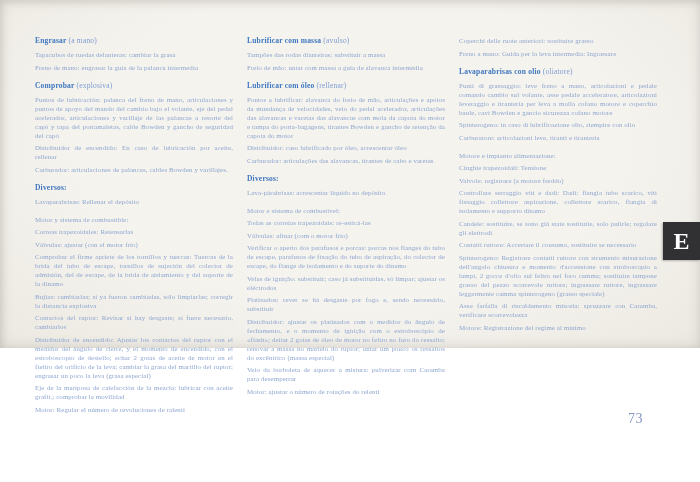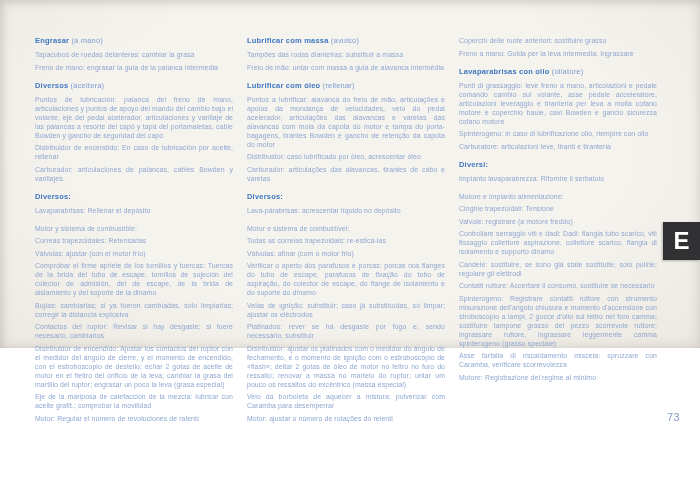--- a/index.html
+++ b/index.html
@@ -7,20 +7,21 @@
   body {
     position:relative;
     background:#ffffff;
     font-family:"Liberation Sans", sans-serif;
     overflow:hidden;
   }
   .scan-page {
     position:absolute; left:0; top:0; width:700px; height:348px;
     background: radial-gradient(ellipse at 50% 42%, #f5f3ee 55%, #ece9e2 100%);
     box-shadow: inset 0 0 14px rgba(90,85,70,.18), inset 2px 2px 6px rgba(90,85,70,.12);
+    font-family: Liberation Serif, serif;
   }
   .col { position:absolute; top:36px; width:198px; }
   .col-0 { left:35px; }
   .col-1 { left:247px; }
   .col-2 { left:459px; }
   .sec { margin-bottom:9px; }
   .sec-h {
     font-size:7.5px; line-height:10px; font-weight:bold;
     color:#3f77c0; letter-spacing:.2px; margin-bottom:4px;
   }
@@ -30,41 +31,41 @@
     letter-spacing:.1px; margin:0 0 3.5px; text-align:justify;
   }
   .tab-e {
     position:absolute; right:0; top:222px; width:37px; height:38px;
     background:#313134; color:#ffffff;
     display:flex; align-items:center; justify-content:center;
     font-weight:bold; font-size:24px;
     box-shadow: -1px 1px 2px rgba(0,0,0,.25);
   }
   .page-number {
-    position:absolute; left:667px; top:411px;
-    font-size:11px; color:#8598c0; letter-spacing:.5px;
+    position:absolute; left:628px; top:411px;
+    font-size:14px; color:#8598c0; letter-spacing:.5px;
   }
   .footer-strip {
     position:absolute; left:0; top:452px; width:700px; height:30px;
     background:#ffffff;
   }
 </style>
 </head>
 <body>
 
 <div class="scan-page">
   <div>
       <div class="col col-0">
         <div class="sec">
           <div class="sec-h"><span>Engrasar</span> <span class="sfx">(a mano)</span></div>
           <p>Tapacubos de ruedas delanteras: cambiar la grasa</p>
           <p>Freno de mano: engrasar la guía de la palanca intermedia</p>
         </div>
         <div class="sec">
-          <div class="sec-h"><span>Diversos</span> <span class="sfx">(aceitera)</span></div>
+          <div class="sec-h"><span>Comprobar</span> <span class="sfx">(explosiva)</span></div>
           <p>Puntos de lubricación: palanca del freno de mano, articulaciones y puntos de apoyo del mando del cambio bajo el volante, eje del pedal acelerador, articulaciones y varillaje de las palancas a resorte del capó y tapa del portamaletas, cable Bowden y gancho de seguridad del capó</p>
           <p>Distribuidor de encendido: En caso de lubricación por aceite, rellenar</p>
           <p>Carburador: articulaciones de palancas, cables Bowden y varillajes.</p>
         </div>
         <div class="sec">
           <div class="sec-h"><span>Diversos:</span></div>
           <p>Lavaparabrisas: Rellenar el depósito</p>
         </div>
         <div class="sec">
           <p>Motor y sistema de combustible:</p>
@@ -111,24 +112,20 @@
           <p>Coperchi delle ruote anteriori: sostituire grasso</p>
           <p>Freno a mano: Guida per la leva intermedia: Ingrassare</p>
         </div>
         <div class="sec">
           <div class="sec-h"><span>Lavaparabrisas con olio</span> <span class="sfx">(oliatore)</span></div>
           <p>Punti di grassaggio: leve freno a mano, articolazioni e pedale comando cambio sul volante, asse pedale acceleratore, articolazioni leveraggio e tiranteria per leva a molla cofano motore e coperchio baule, cavi Bowden e gancio sicurezza cofano motore</p>
           <p>Spinterogeno: in caso di lubrificazione olio, riempire con olio</p>
           <p>Carburatore: articolazioni leve, tiranti e tiranteria</p>
         </div>
         <div class="sec">
-          <div class="sec-h"><span>Diversi:</span></div>
-          <p>Impianto lavaparabrezza: Rifornire il serbatoio</p>
-        </div>
-        <div class="sec">
           <p>Motore e impianto alimentazione:</p>
           <p>Cinghie trapezoidali: Tensione</p>
           <p>Valvole: registrare (a motore freddo)</p>
           <p>Controllare serraggio viti e dadi: Dadi: flangia tubo scarico, viti fissaggio collettore aspirazione, collettore scarico, flangia di isolamento e supporto dinamo</p>
           <p>Candele: sostituire, se sono già state sostituite, solo pulirle; regolare gli elettrodi</p>
           <p>Contatti ruttore: Accertare il consumo, sostituire se necessario</p>
           <p>Spinterogeno: Registrare contatti ruttore con strumento misurazione dell'angolo chiusura e momento d'accensione con stroboscopio a lampi, 2 gocce d'olio sul feltro nel foro camma; sostituire tampone grasso del pezzo scorrevole ruttore; ingrassare ruttore, ingrassare leggermente camma spinterogeno (grasso speciale)</p>
           <p>Asse farfalla di riscaldamento miscela: spruzzare con Caramba, verificare scorrevolezza</p>
           <p>Motore: Registrazione del regime al minimo</p>
         </div>

